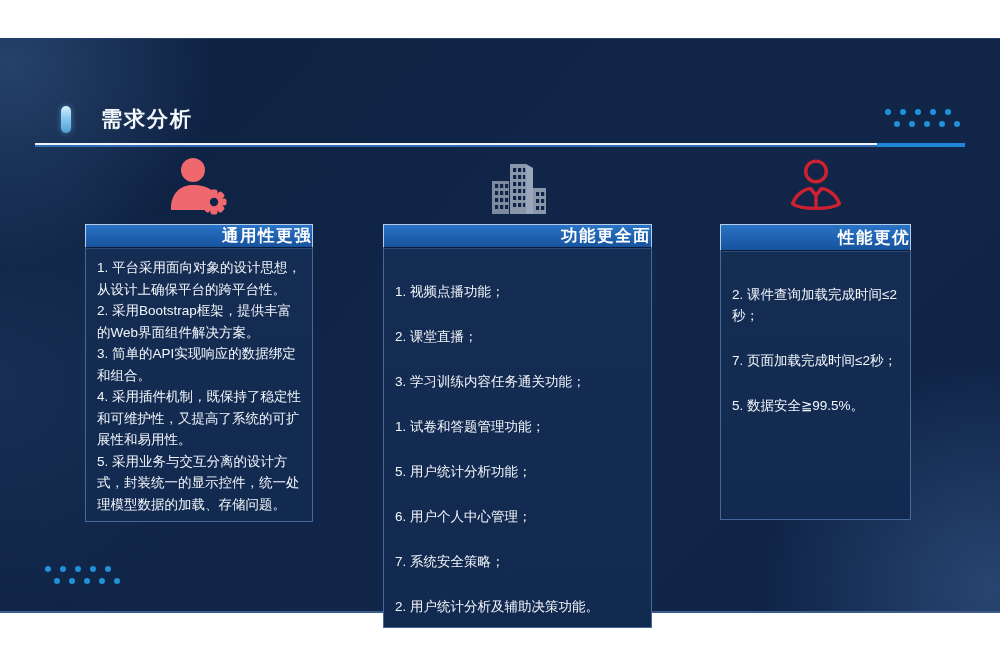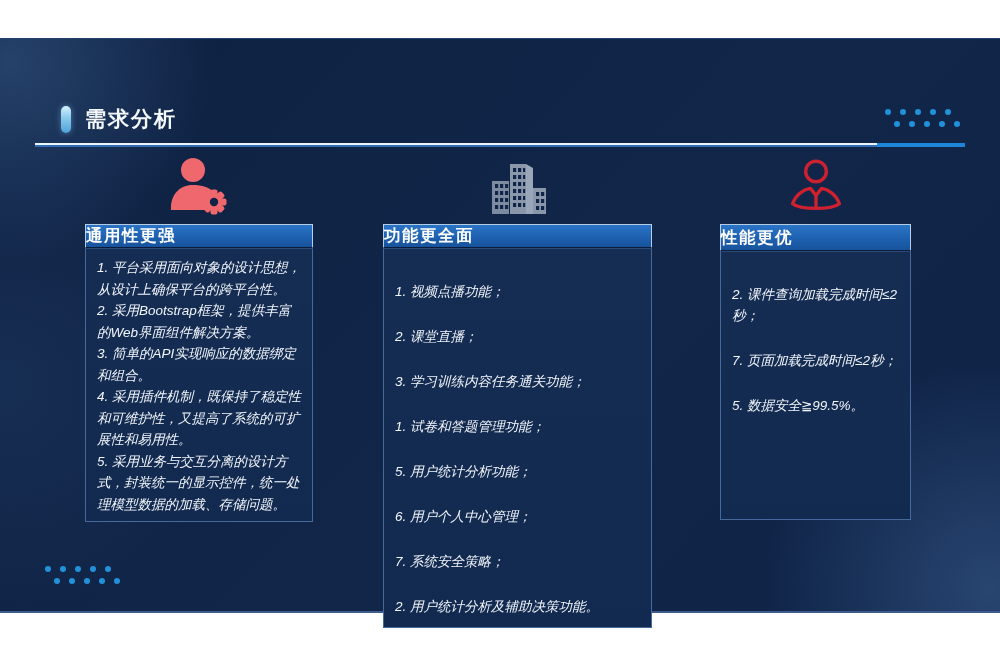--- a/index.html
+++ b/index.html
@@ -11,21 +11,21 @@
     background:
       radial-gradient(circle at 1% 4%,  rgba(98,150,210,.28), transparent 18%),
       radial-gradient(circle at 99% 96%, rgba(96,148,208,.30), transparent 20%),
       radial-gradient(circle at 0% 60%,  rgba(80,130,190,.12), transparent 22%),
       linear-gradient(133deg, #0e2142 0%, #112649 55%, #0f2347 100%);
     border-top:1px solid #24426e;
     border-bottom:2px solid #3d5c8c;
   }
 
   
-  .title-row { position:absolute; left:45px; top:66px; display:flex; align-items:center; gap:14px;padding-left:16px; }
+  .title-row { position:absolute; left:45px; top:66px; display:flex; align-items:center; gap:30px;padding-left:16px; }
   .title-pill { width:10px; height:27px; border-radius:6px;
     background:linear-gradient(180deg,#d7f1fc 0%, #8fcdf0 40%, #4ea1d8 100%);
     box-shadow:0 0 6px rgba(120,190,240,.5); }
   .page-title { font-size:21px; font-weight:bold; letter-spacing:2px; color:#f4f9fe; }
 
   .divider { position:absolute; left:35px; right:35px; top:104px; height:4px; }
   .divider .white-line { position:absolute; left:0; right:0; top:0; height:2px; background:#eef4fb; }
   .divider .blue-line  { position:absolute; left:0; right:0; top:2px; height:2px; background:#2f6cb4; }
   .divider .blue-cap   { position:absolute; right:0; top:0; width:88px; height:4px; background:#1e86d8; }
 
@@ -40,29 +40,29 @@
   .columns { position:absolute; left:0; top:112px; width:1000px; }
   .col { position:absolute; top:0; }
   .col-1 { left:85px;  width:228px; }
   .col-2 { left:383px; width:269px; }
   .col-3 { left:720px; width:191px; }
 
   .icon-box { height:64px; display:flex; align-items:flex-end; justify-content:center; margin-bottom:9px; }
 
   .card { height:296px; display:flex; flex-direction:column; }
   .card-header {
-    height:27px; display:flex; align-items:center; justify-content:flex-start;
+    height:27px; display:flex; align-items:center; justify-content:flex-end;
     background:linear-gradient(180deg,#2a74c6 0%, #1d5fae 60%, #17539c 100%);
     border:1px solid rgba(233,243,252,.75); border-bottom:1px solid #0b1c3a;
   }
   .card-header span { color:#ffffff; font-size:16.5px; font-weight:bold; letter-spacing:1.5px; }
   .card-body {
     flex:1; background:linear-gradient(180deg,#152c53 0%, #132a50 100%);
     border:1px solid #46699c; border-top:1px solid #2c4a78;
-    padding:8px 11px 6px 11px; color:#f2f6fb; font-size:13.5px;font-style:italic;
+    padding:8px 11px 6px 11px; color:#f2f6fb; font-size:13.5px;
   }
   .col-1 .card-body p { line-height:21.5px; }
   .spaced p { line-height:21px; margin-bottom:4px;margin-top:24px; }
 
   
   svg { display:block; }
 </style>
 </head>
 <body>
 

